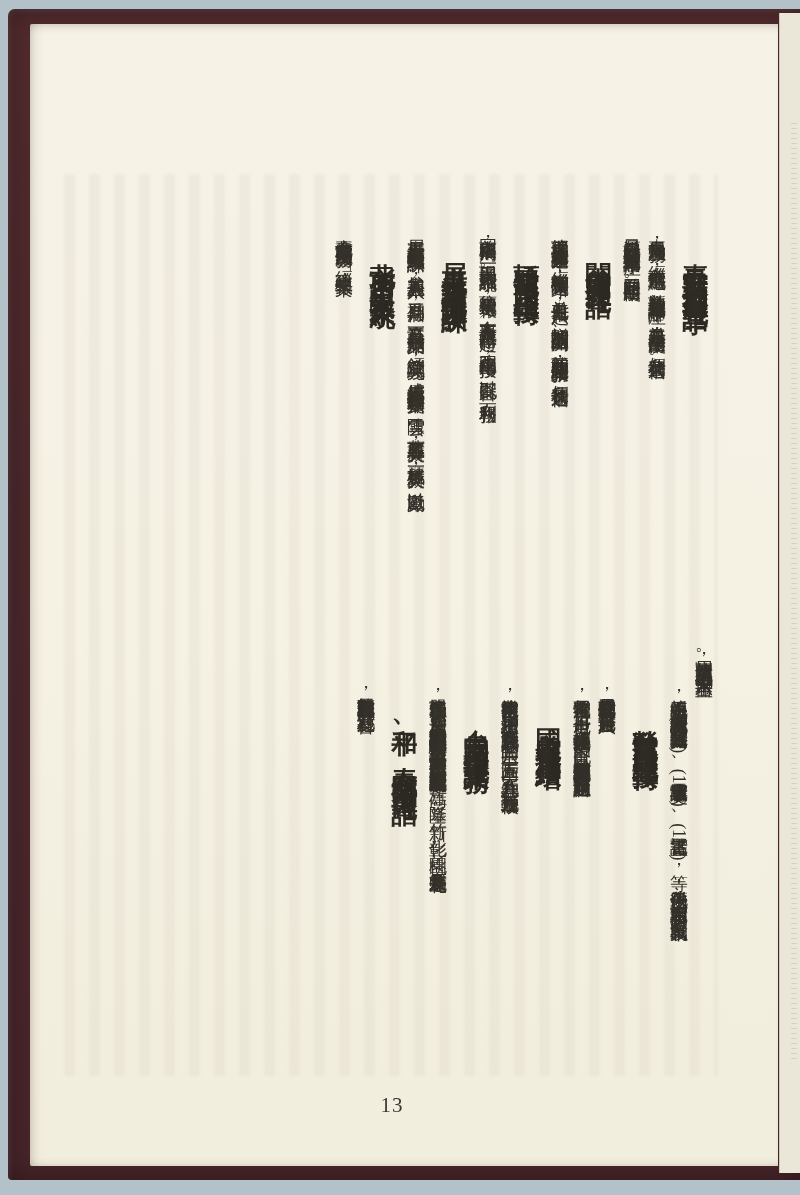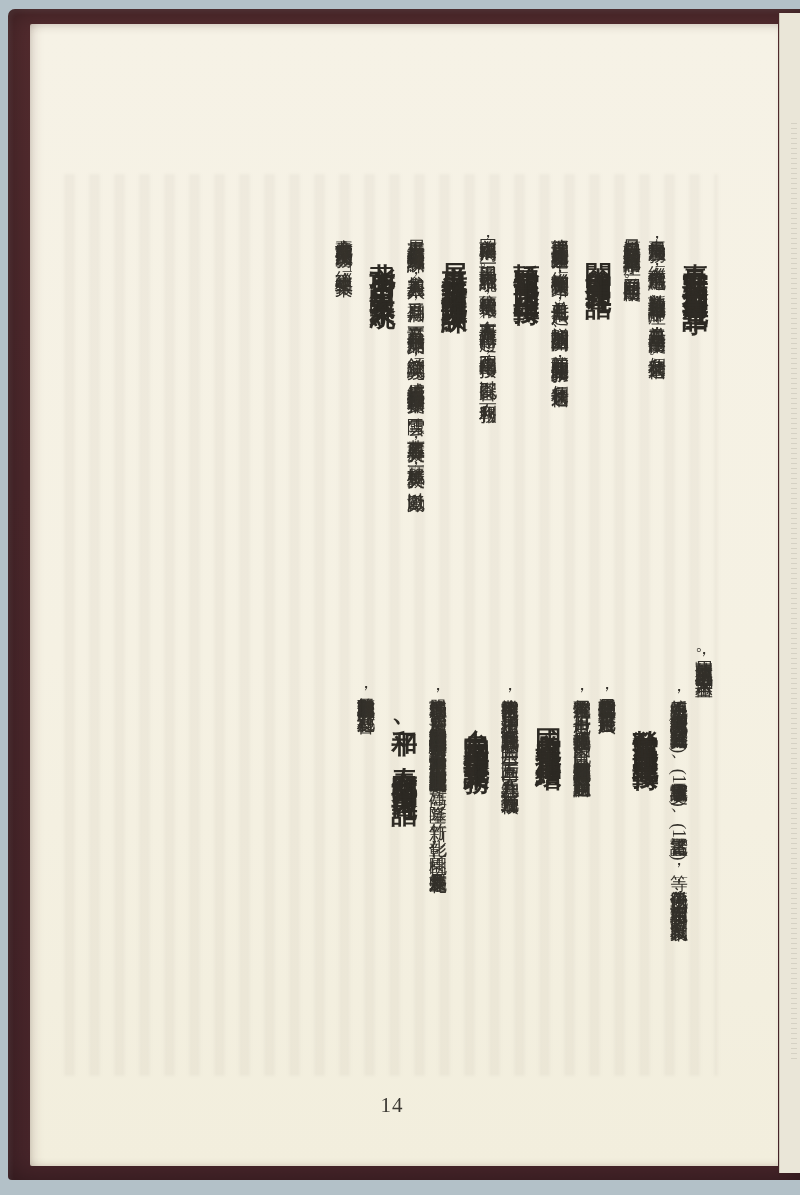--- a/index.html
+++ b/index.html
@@ -112,15 +112,15 @@
       <section class="sec">
         <h3>台中局開放按鈕電話業務</h3>
         <p>管理局爲加强服務，及應用戶需要，續在臺中局擴充自動電話工程案內裝妥按鈕電話設備，並經試用情形良好，已自本年七月一日起開放供用戶租用。現全區已開放按鈕電話者計有臺北、高雄、基隆、新竹、彰化、桃園、花蓮及臺中等八局。</p>
       </section>
       <section class="sec">
         <h3>和平、泰安鄉開放市內電話</h3>
         <p>管理局爲配合政府加速發展農村政策，普及鄉村地</p>
       </section>
     </div>
 
-    <div class="folio">14</div>
+    <div class="folio">13</div>
   </div>
 </div>
 
 </body></html>

